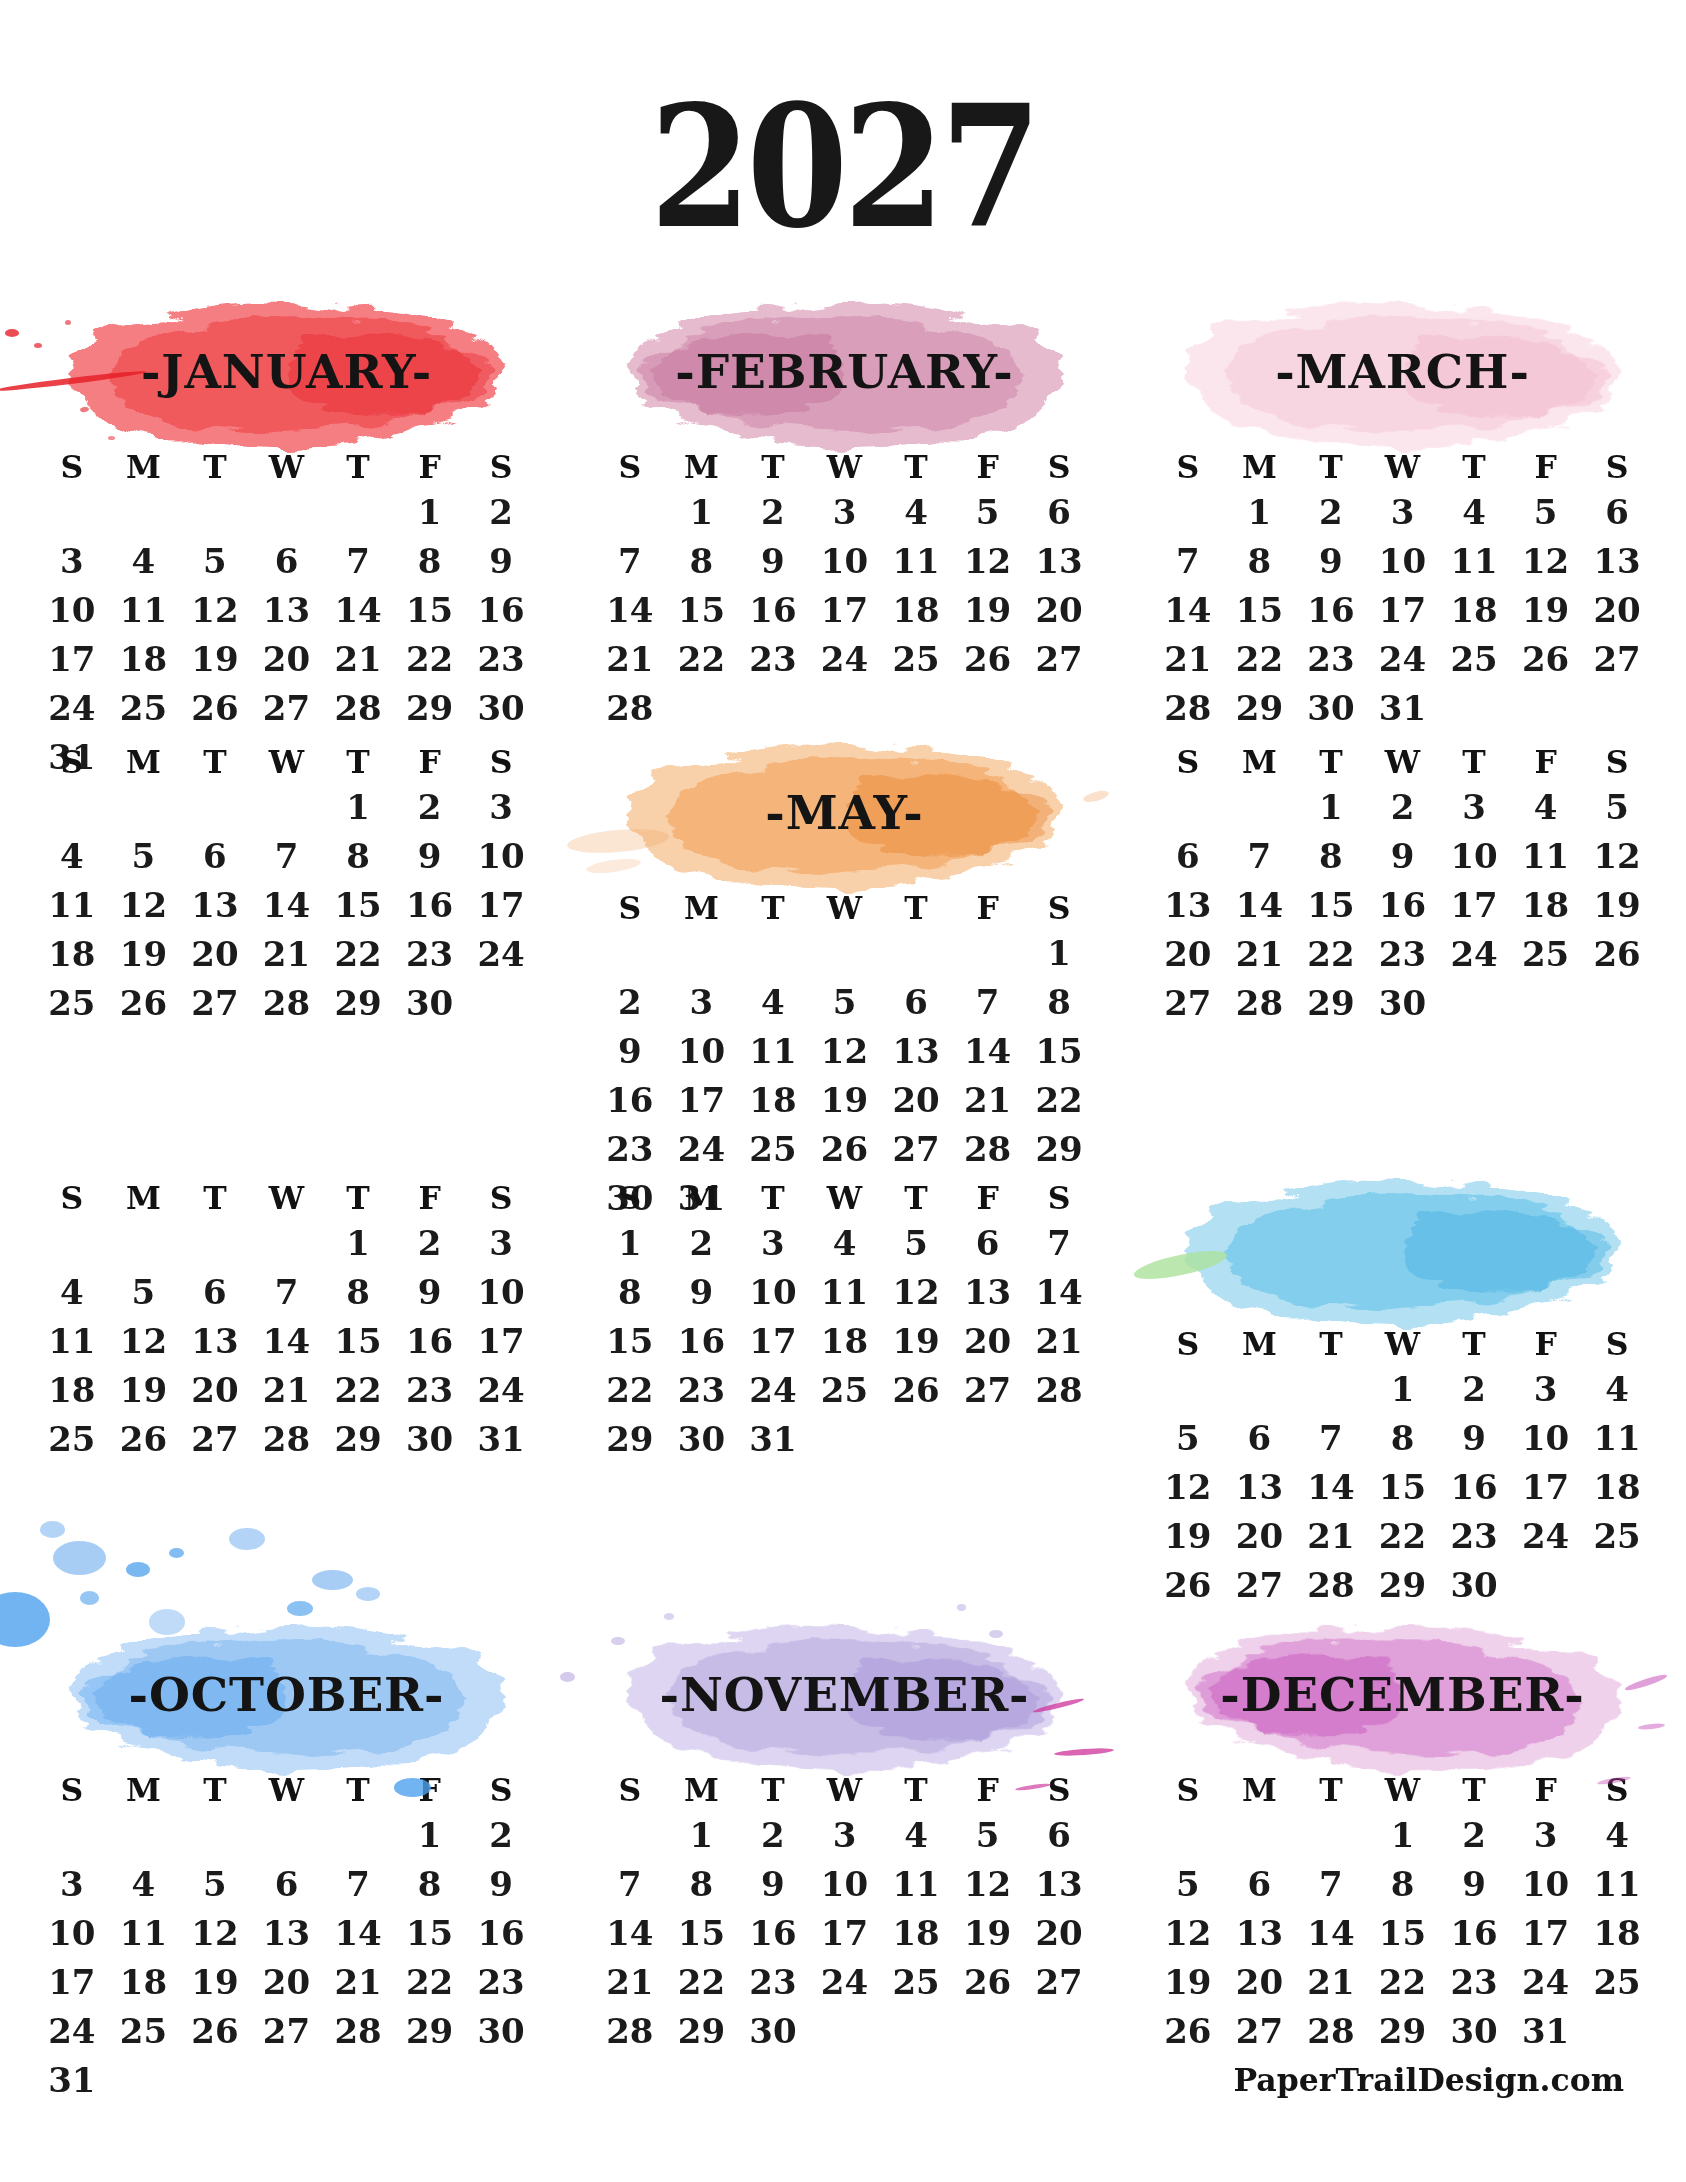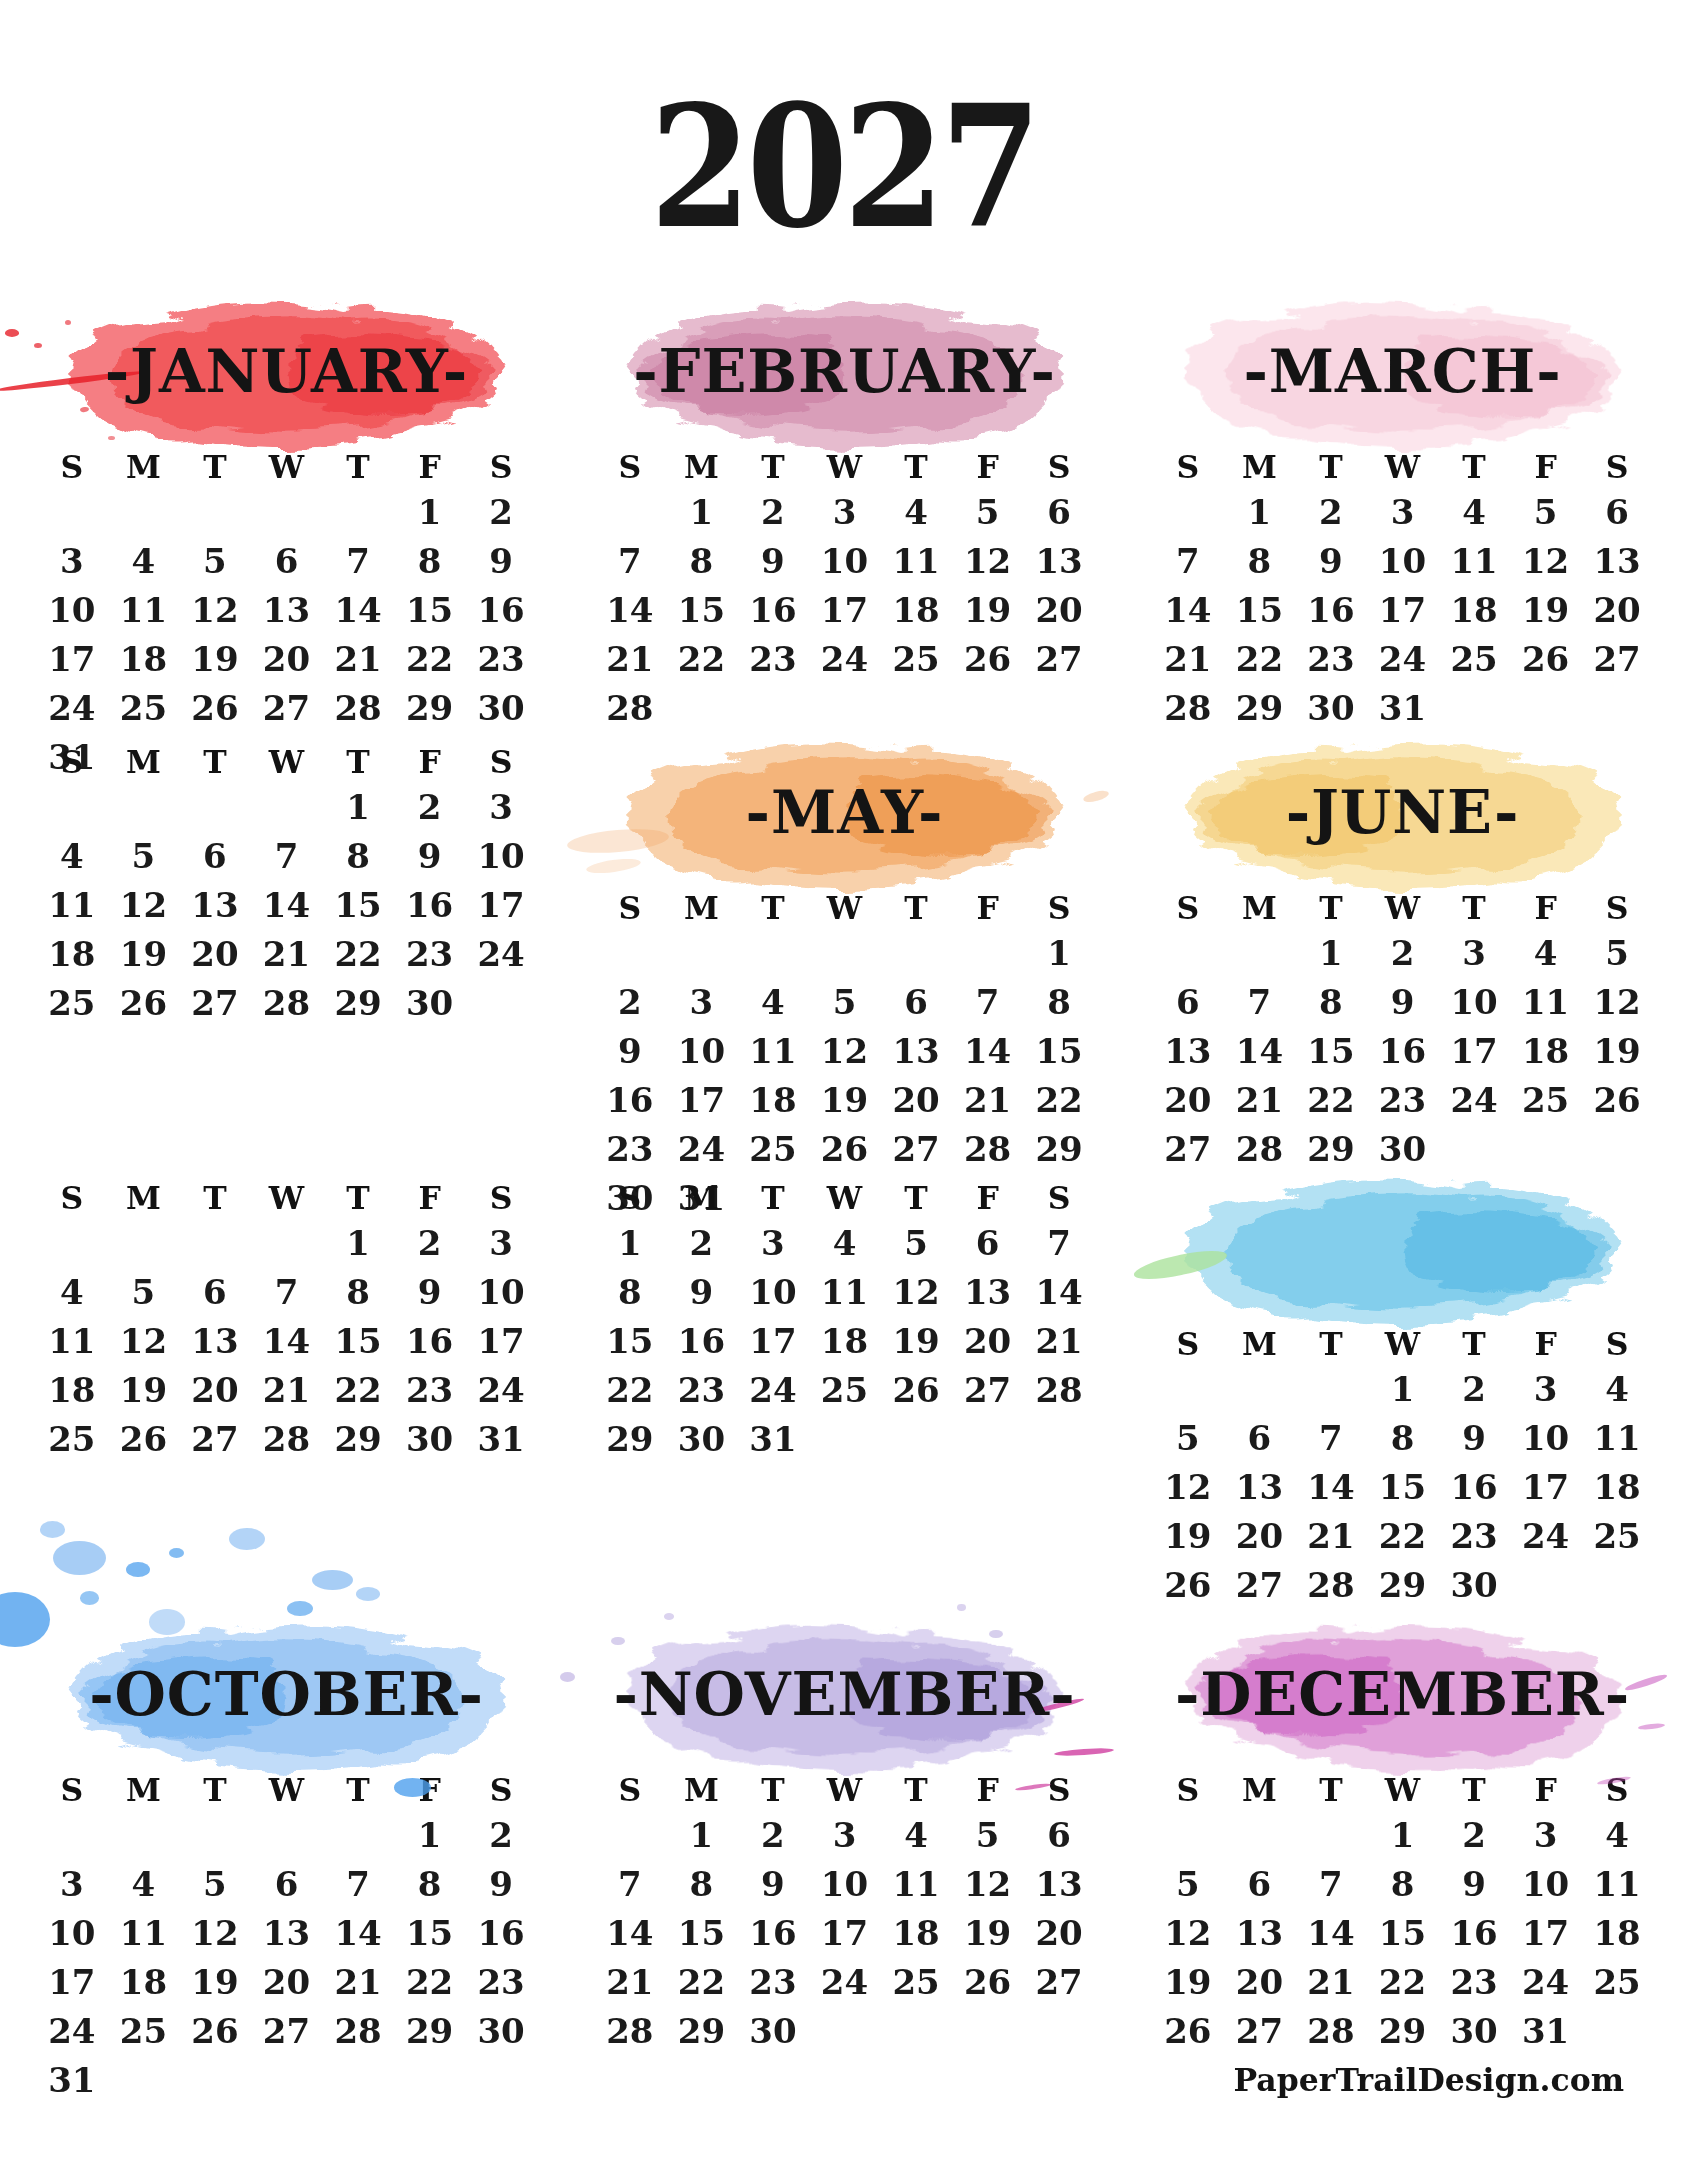--- a/index.html
+++ b/index.html
@@ -24,21 +24,21 @@
     position:relative;height:143px;margin-bottom:3.4px;
     display:flex;align-items:center;justify-content:center;
   }
   .splash{
     position:absolute;left:-15.3px;top:-13.6px;width:542px;height:175px;
     pointer-events:none;
   }
   .gwc{filter:url(#wc);}
   .month-label{
     position:relative;margin:0;z-index:2;
-    font-size:59px;font-weight:800;letter-spacing:0.9px;line-height:1;
+    font-size:47px;font-weight:800;letter-spacing:0.9px;line-height:1;
     color:#141414;white-space:nowrap;
   }
   .grid{
     display:grid;grid-template-columns:repeat(7,1fr);
     padding:0 5.1px;
   }
   .dow{
     height:41px;display:flex;align-items:center;justify-content:center;
     font-size:31.5px;font-weight:800;color:#121212;
   }
@@ -380,30 +380,20 @@
         <div class="day">31</div>
         <div class="day"></div>
         <div class="day"></div>
         <div class="day"></div>
         <div class="day"></div>
         <div class="day"></div>
       </div>
   </section>
 
   <section class="month">
-    <div class="splash-wrap">
-      <svg class="splash" viewBox="0 0 660 210" preserveAspectRatio="none" aria-hidden="true" style="transform: scaleX(-1);">
-        <g class="gwc">
-          <path class="p-light" opacity="0.85" d="M70,118 C52,84 96,44 178,40 C232,16 330,14 402,30 C478,18 560,48 588,92 C606,122 566,158 492,168 C420,194 300,198 218,184 C136,194 86,152 70,118 Z" fill="#f9e4ac"></path>
-          <path class="p-mid" opacity="0.55" d="M118,120 C106,88 150,56 218,52 C268,34 352,32 412,44 C474,36 542,62 560,96 C574,120 540,148 478,156 C414,176 310,180 238,168 C170,176 128,148 118,120 Z" fill="#f3cc75"></path>
-          <path class="p-dark" opacity="0.38" d="M356,62 C428,48 544,62 576,96 C592,118 562,146 502,152 C432,162 382,150 352,138 C330,120 328,76 356,62 Z" fill="#ecb94e"></path>
-        </g>
-      </svg>
-      <h2 class="month-label">-JUNE-</h2>
-    </div>
     <div class="grid">
         <div class="dow">S</div>
         <div class="dow">M</div>
         <div class="dow">T</div>
         <div class="dow">W</div>
         <div class="dow">T</div>
         <div class="dow">F</div>
         <div class="dow">S</div>
         <div class="day"></div>
         <div class="day"></div>

